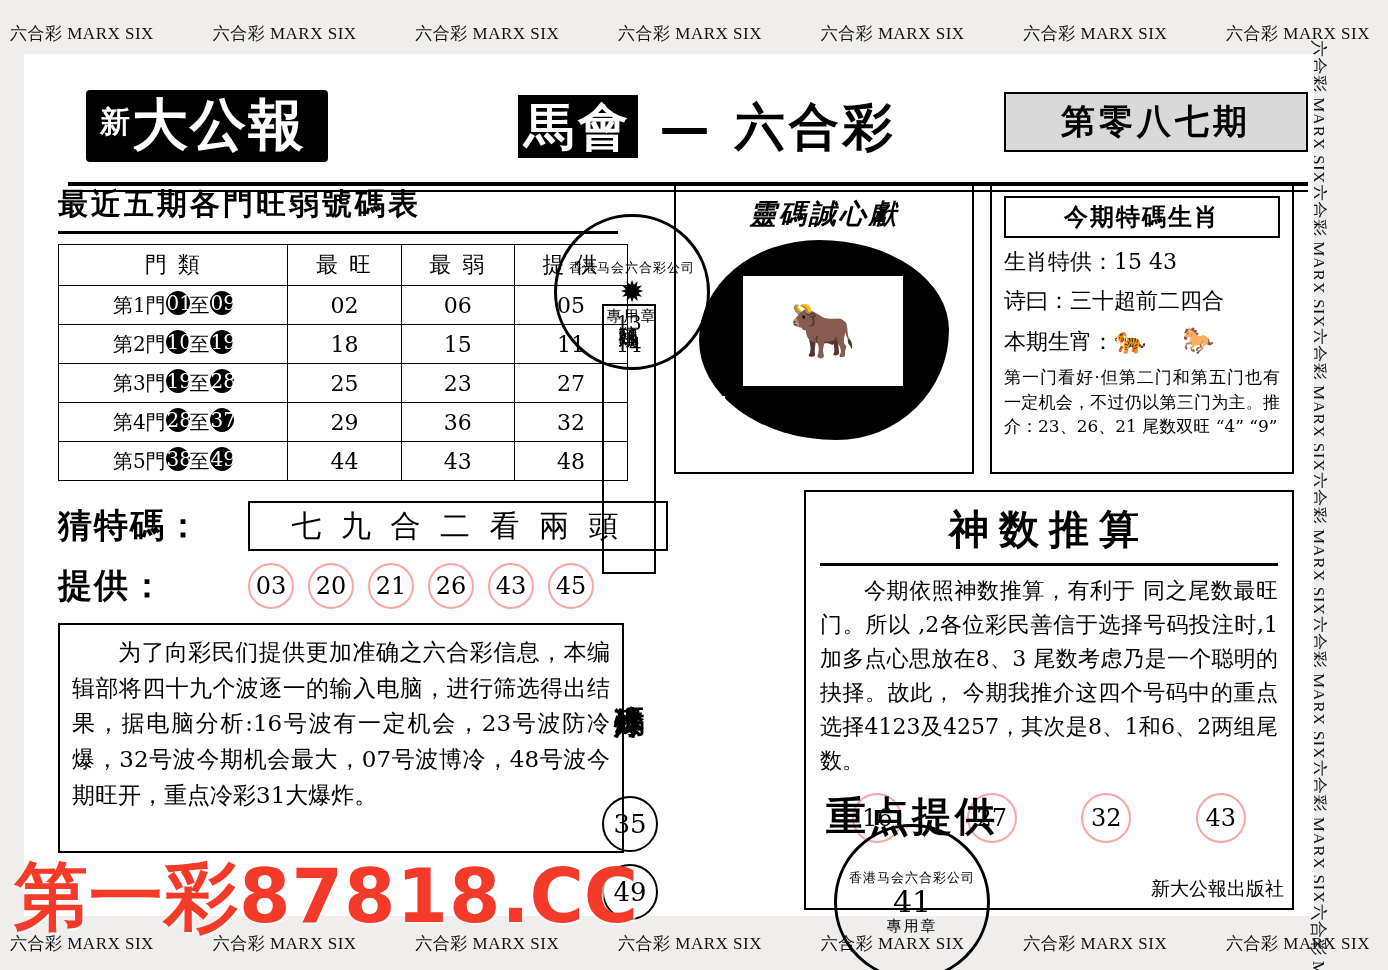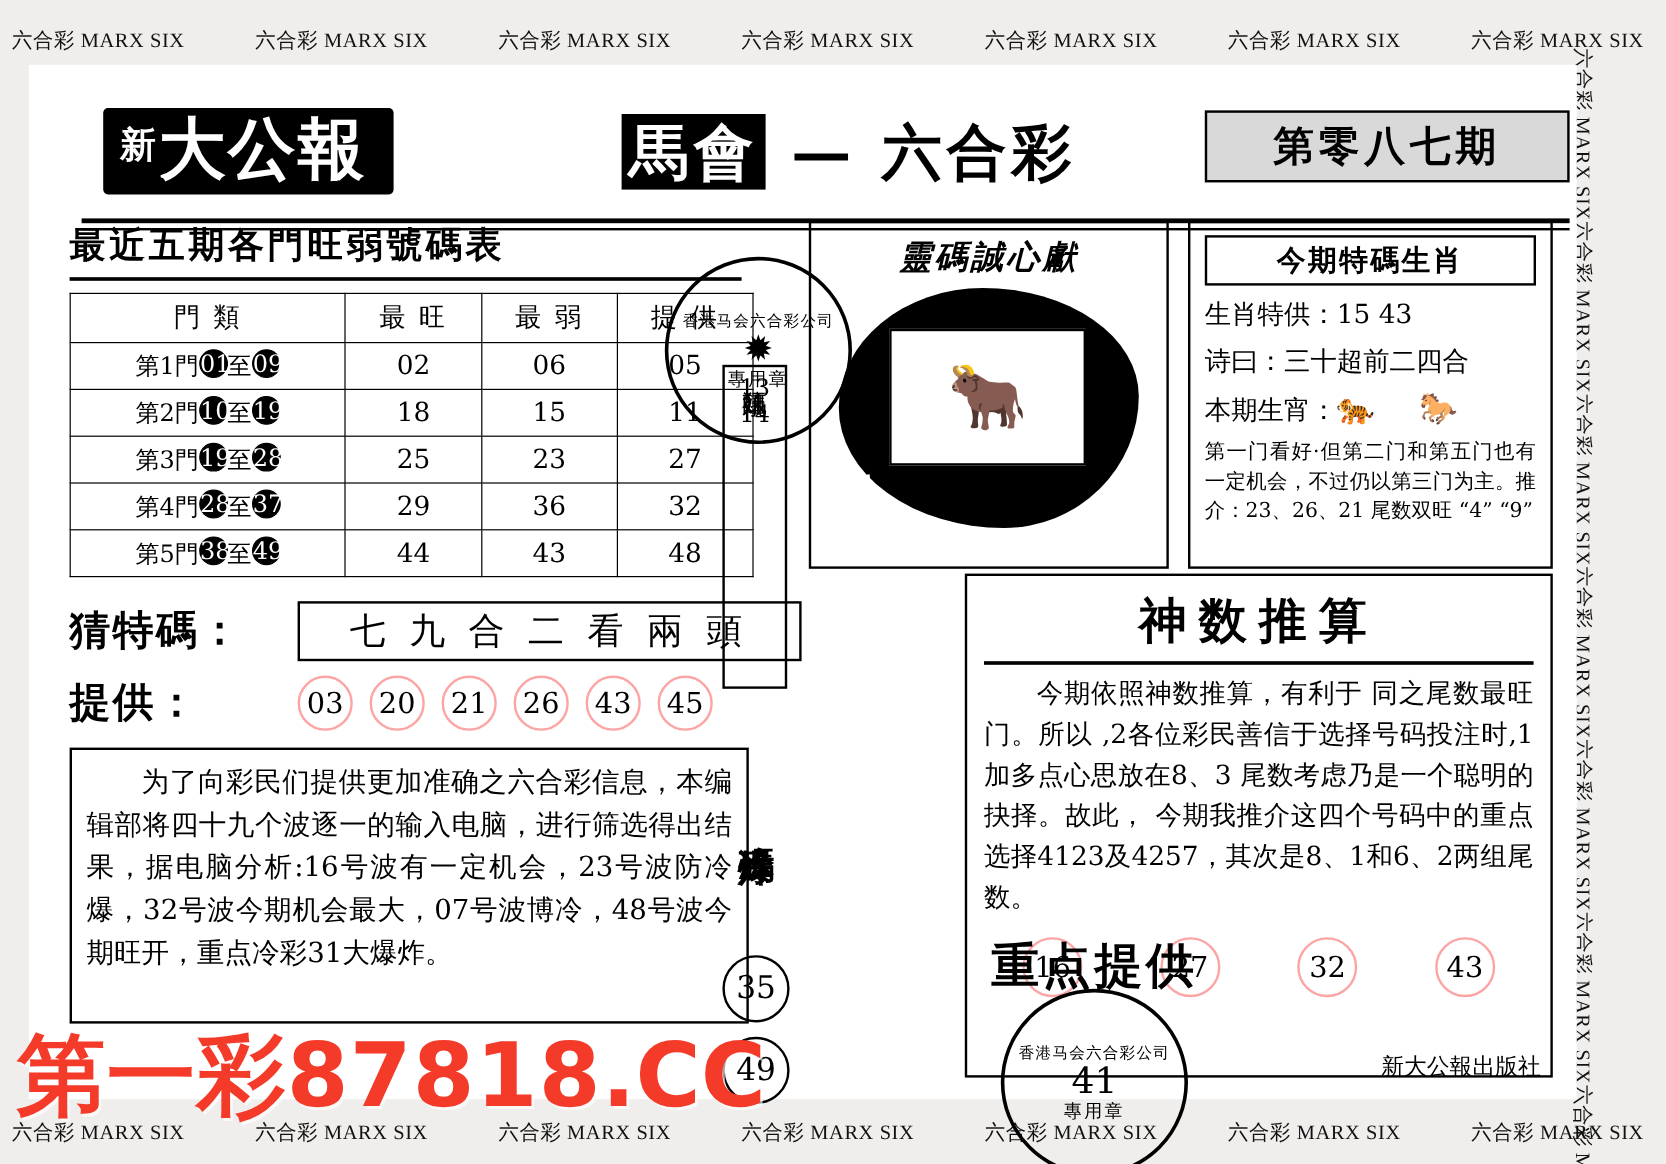--- a/index.html
+++ b/index.html
@@ -151,21 +151,21 @@
   }
   .zline{
     font-family:"DejaVu Serif","Liberation Serif",serif;font-size:22px;margin-top:9px;
   }
   .zsmall{
     font-family:"DejaVu Serif","Liberation Serif",serif;font-size:17px;line-height:1.45;
     margin-top:8px;text-align:justify;
   }
   .animals{font-size:26px;letter-spacing:14px;}
 
-  #shenshu{position:absolute;left:130px;top:294px;width:490px;height:420px;padding:10px 14px;}
+  #shenshu{position:absolute;left:130px;top:306px;width:490px;height:420px;padding:10px 14px;}
   .ss-title{
     text-align:center;font-family:"DejaVu Serif","Liberation Serif",serif;
     font-size:40px;font-weight:bold;letter-spacing:10px;
   }
   .ss-rule{height:3px;background:#000;margin:6px 0 8px;}
   .ss-body{
     font-family:"DejaVu Serif","Liberation Serif",serif;font-size:22px;line-height:1.55;
     text-align:justify;text-indent:2em;
   }
   .ss-balls{display:flex;justify-content:space-around;margin-top:14px;}

